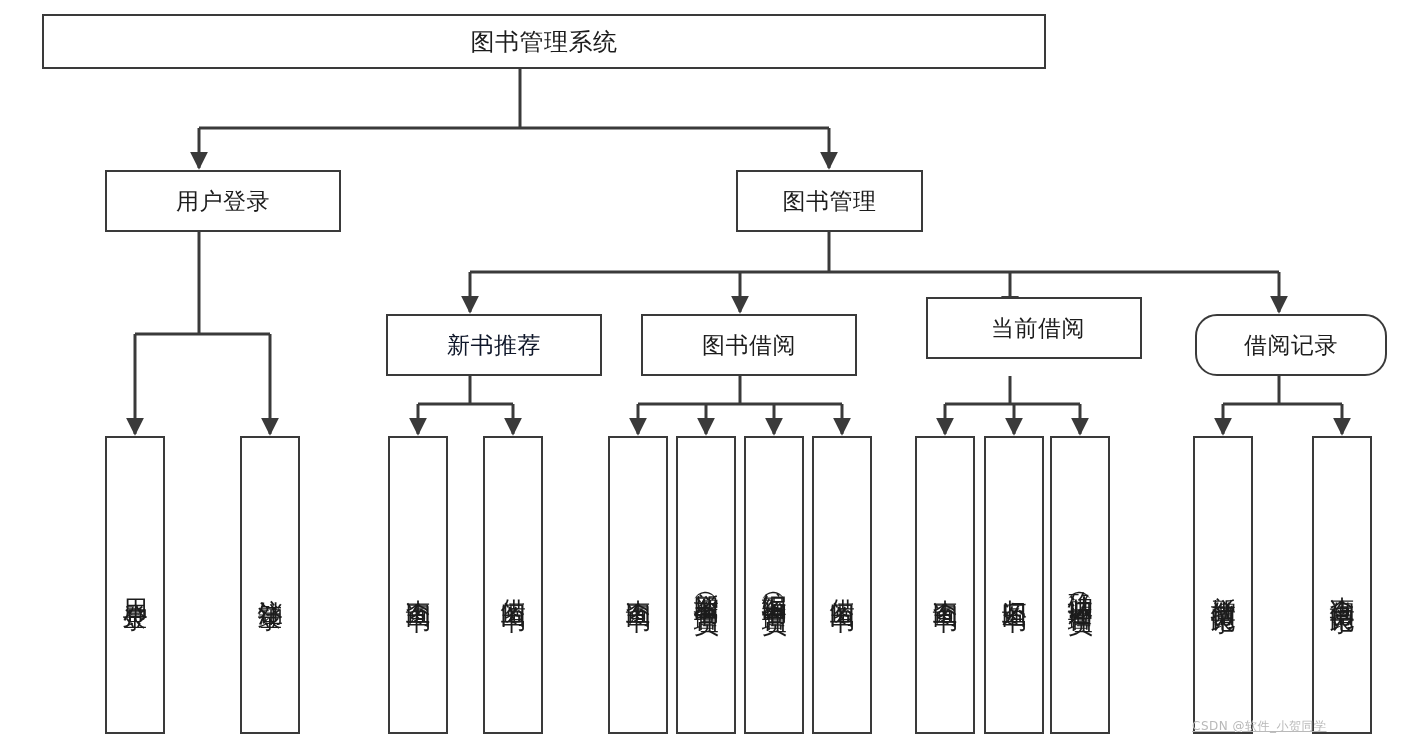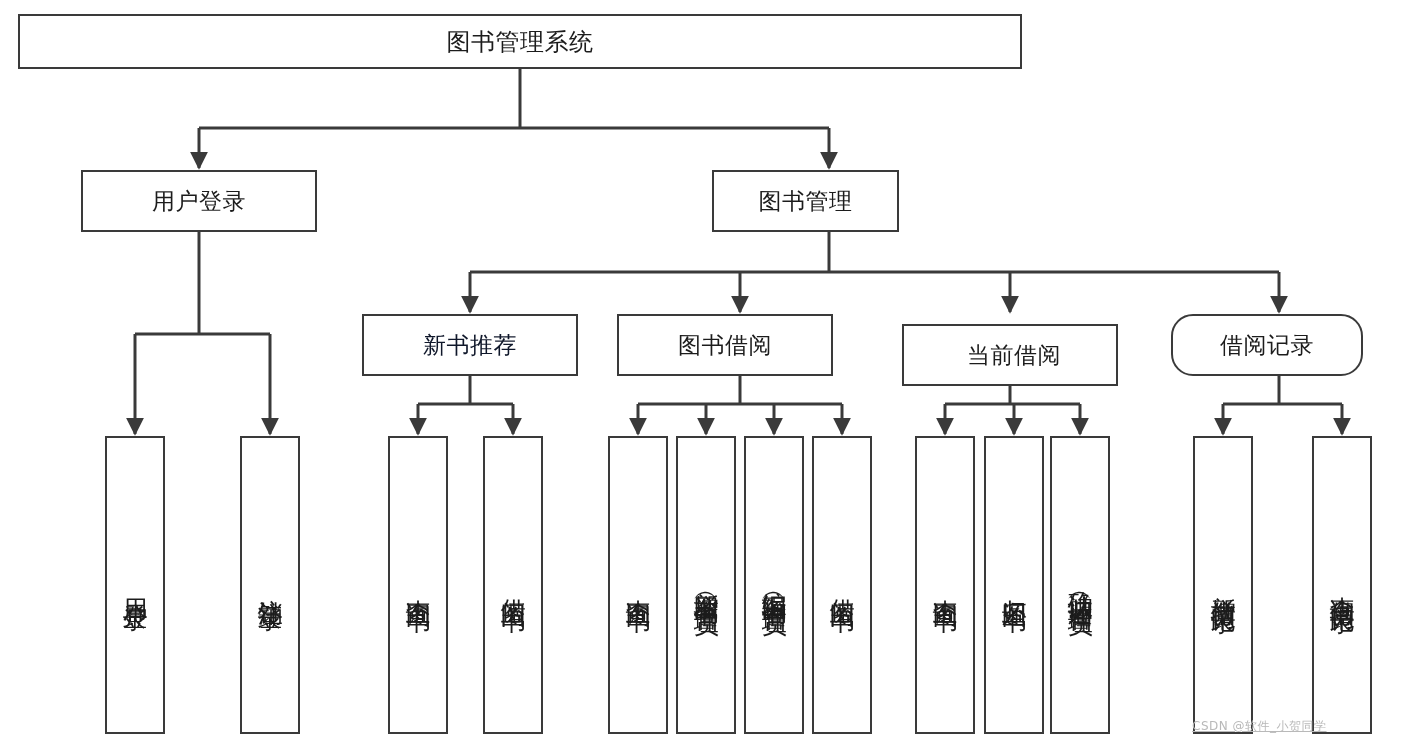--- a/index.html
+++ b/index.html
@@ -33,20 +33,21 @@
     background: #ffffff;
     display: flex;
     align-items: center;
     justify-content: center;
     color: #1c1c1c;
     line-height: 1.25;
   }
   .node-h {
     font-size: 23px;
     letter-spacing: 0.5px;
+    margin-left: 24px;
   }
   .node-root {
     font-size: 24px;
   }
   .node-v {
     writing-mode: vertical-rl;
     text-orientation: upright;
     font-size: 25px;
     letter-spacing: 3px;
     align-items: center;
@@ -136,21 +137,21 @@
   <div class="node node-h" style="left: 712px; top: 170px; width: 187px; height: 62px; border-color: rgb(58, 58, 58); background: rgb(255, 255, 255); color: rgb(28, 28, 28);">
     <span>图书管理</span>
   </div>
 
   <div class="node node-h" style="left: 362px; top: 314px; width: 216px; height: 62px; border-color: rgb(58, 58, 58); background: rgb(255, 255, 255); color: #0f172a;">
     <span>新书推荐</span>
   </div>
   <div class="node node-h" style="left: 617px; top: 314px; width: 216px; height: 62px; border-color: rgb(58, 58, 58); background: rgb(255, 255, 255); color: rgb(28, 28, 28);">
     <span>图书借阅</span>
   </div>
-  <div class="node node-h" style="left: 902px; top: 324px; width: 216px; height: 62px; border-color: rgb(58, 58, 58); background: rgb(255, 255, 255); color: rgb(28, 28, 28); padding-left: 8px;">
+  <div class="node node-h" style="left: 902px; top: 297px; width: 216px; height: 62px; border-color: rgb(58, 58, 58); background: rgb(255, 255, 255); color: rgb(28, 28, 28); padding-left: 8px;">
     <span>当前借阅</span>
   </div>
   <div class="node node-h" style="left: 1171px; top: 314px; width: 192px; height: 62px; border-color: rgb(58, 58, 58); background: rgb(255, 255, 255); color: rgb(28, 28, 28); border-radius: 22px;">
     <span>借阅记录</span>
   </div>
 
   <div class="node node-v" style="left: 105px; top: 436px; width: 60px; height: 298px; border-color: rgb(58, 58, 58); background: rgb(255, 255, 255); color: rgb(28, 28, 28);">
     <span class="vtext">用户登录</span>
   </div>
   <div class="node node-v" style="left: 240px; top: 436px; width: 60px; height: 298px; border-color: rgb(58, 58, 58); background: rgb(255, 255, 255); color: rgb(28, 28, 28);">

